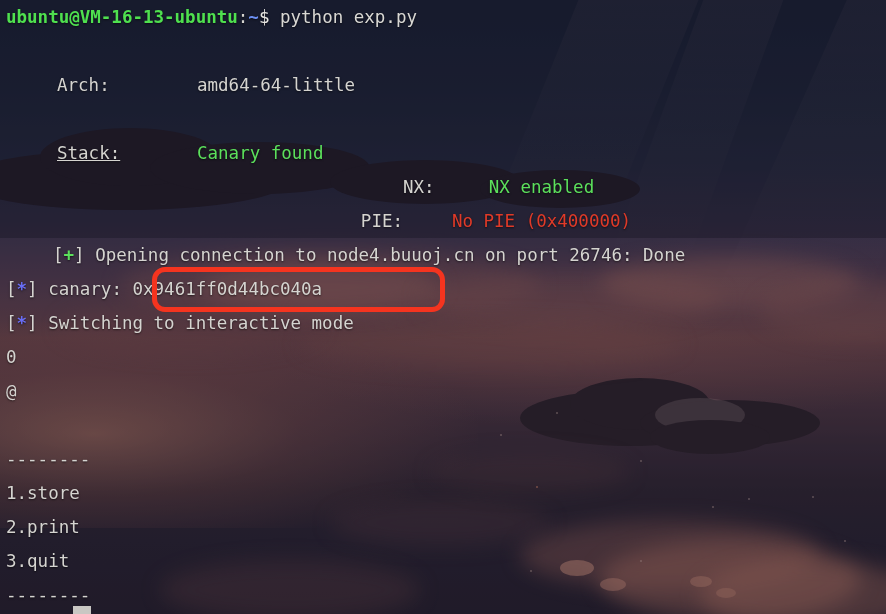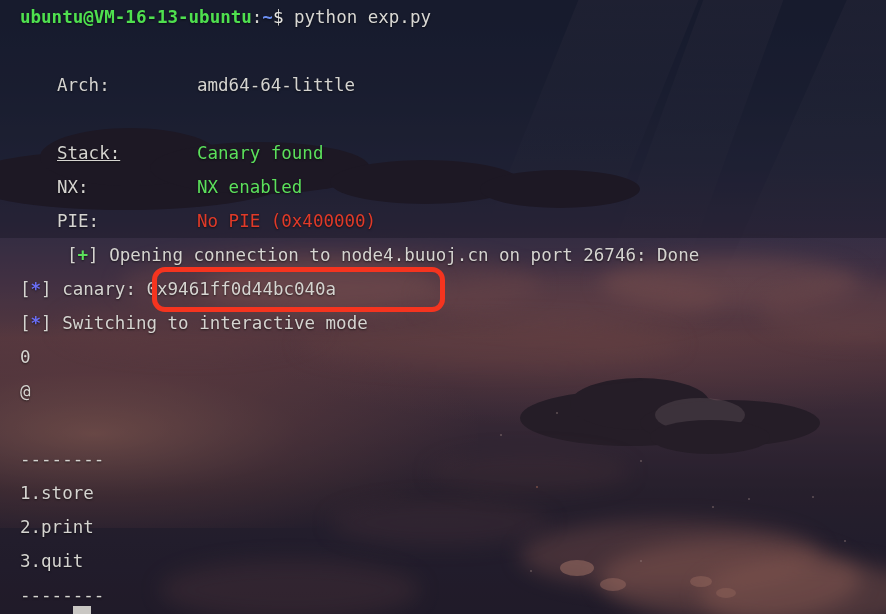--- a/index.html
+++ b/index.html
@@ -56,21 +56,21 @@
     position:absolute;inset:0;
     padding:0;
     font-size:17.5px;
     line-height:34px;
     color:#d5d4d0;
     background:rgba(26,24,38,0.30);
   }
   .line{
     position:absolute;left:0;right:0;height:34px;
     white-space:pre;
-    padding-left:20px;
+    padding-left:6px;
     text-shadow:0 1px 2px rgba(0,0,0,.55);
   }
   .shade{
     position:absolute;left:0;right:0;
     background:rgba(24,22,36,0.42);
   }
   .green{color:#5ce05c;}
   .prompt-user{color:#4fe04f;font-weight:bold;}
   .prompt-colon{color:#d5d4d0;}
   .prompt-path{color:#6b8ef0;font-weight:bold;}
@@ -158,23 +158,23 @@
     <div class="shade" style="top:0;height:238px;"></div>
 
     <div class="line" style="top:0;"><span class="prompt-user">ubuntu@VM-16-13-ubuntu</span><span class="prompt-colon">:</span><span class="prompt-path">~</span><span class="prompt-dollar">$</span><span class="cmd"> </span><span class="cmd">python exp.py</span></div>
 
 
     <div class="line" style="top:68px;padding-left:57px;"><span class="wt" style="display:inline-block;width:140px;">Arch:</span><span class="wt">amd64-64-little</span></div>
 
 
     <div class="line" style="top:136px;padding-left:57px;"><span class="wt" style="display:inline-block;width:140px;text-decoration:underline;">Stack:</span><span class="green">Canary found</span></div>
 
-    <div class="line" style="top:170px;padding-left:57px;"><span class="wt" style="display:inline-block;width:140px;">NX:</span><span class="green">NX enabled</span></div>
+    <div class="line" style="top:170px;padding-left:57px;text-align:center;"><span class="wt" style="display:inline-block;width:140px;">NX:</span><span class="green">NX enabled</span></div>
 
-    <div class="line" style="top:204px;padding-left:57px;"><span class="wt" style="display:inline-block;width:140px;">PIE:</span><span class="red">No PIE (0x400000)</span></div>
+    <div class="line" style="top:204px;padding-left:57px;text-align:center;"><span class="wt" style="display:inline-block;width:140px;">PIE:</span><span class="red">No PIE (0x400000)</span></div>
 
     <div class="line" style="top:238px;margin-left:47px;"><span class="wt">[</span><span class="plus">+</span><span class="wt">]</span><span> </span><span class="wt">Opening connection to node4.buuoj.cn on port 26746: Done</span></div>
 
     <div class="line" style="top:272px;"><span class="wt">[</span><span class="star">*</span><span class="wt">]</span><span> </span><span class="wt">canary:</span><span> </span><span class="wt">0x9461ff0d44bc040a</span></div>
 
     <div class="line" style="top:306px;"><span class="wt">[</span><span class="star">*</span><span class="wt">]</span><span> </span><span class="wt">Switching to interactive mode</span></div>
 
     <div class="line" style="top:340px;"><span class="wt">0</span></div>
 
     <div class="line" style="top:374px;"><span class="wt">@</span></div>

